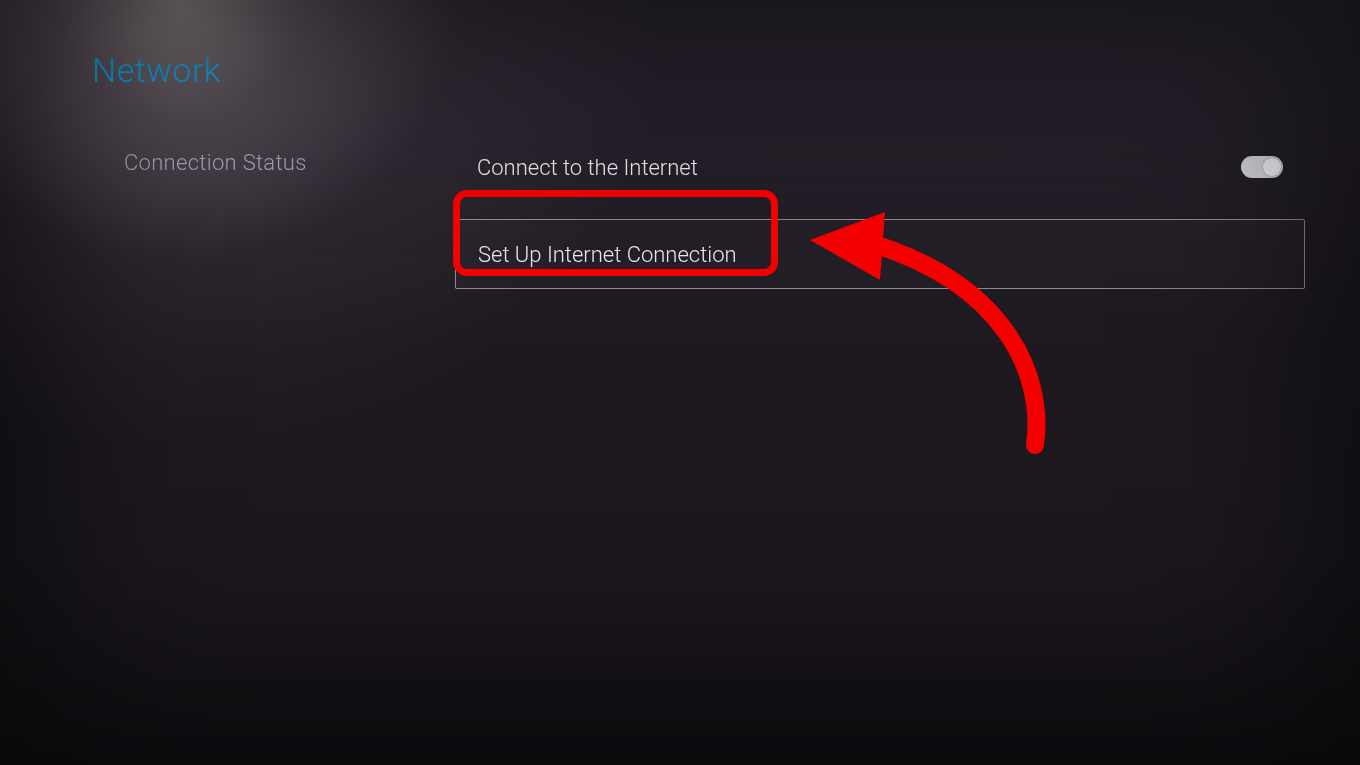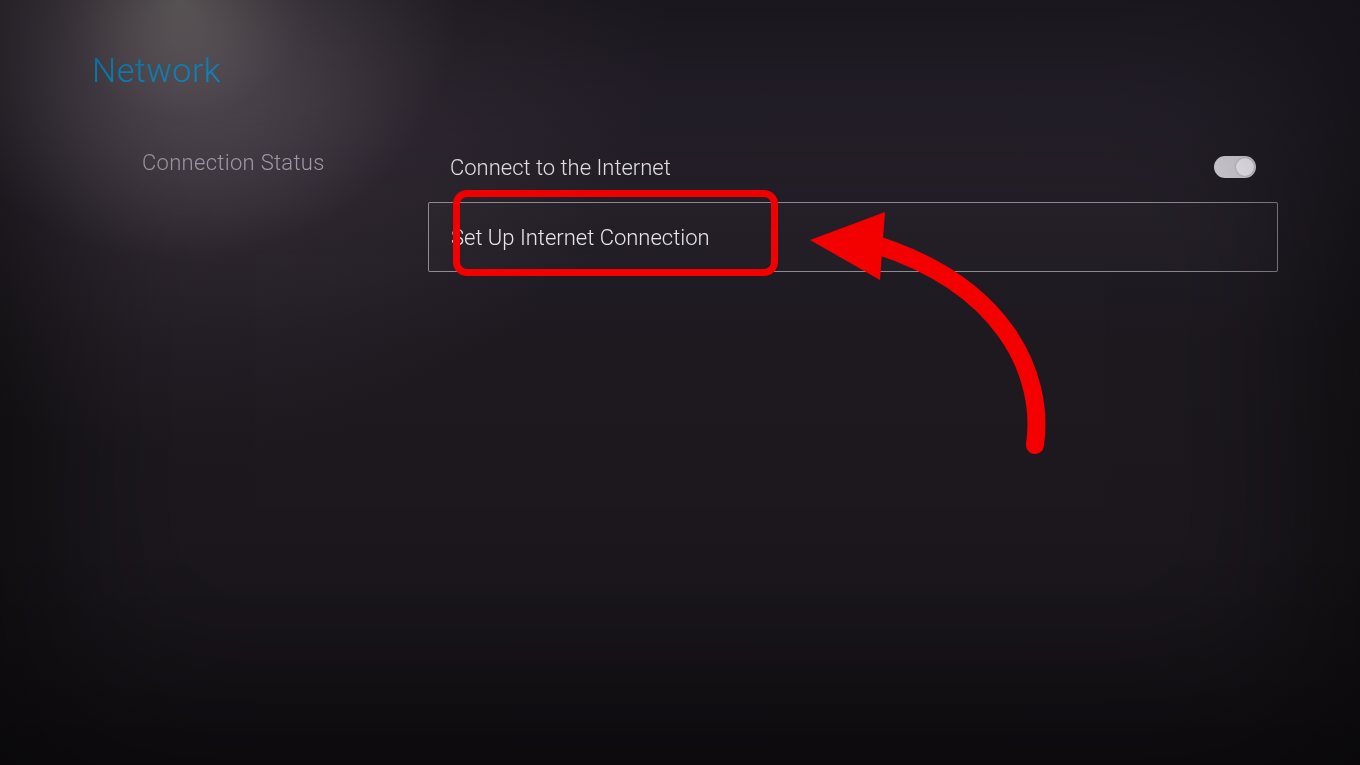--- a/index.html
+++ b/index.html
@@ -37,39 +37,39 @@
       left: 68px; top: 50px;
       font-size: 34px;
       letter-spacing: 0.5px;
       color: #0ea5e9;
       font-weight: 300;
       margin-left: 24px;
     }
 
     .sidebar {
       position: absolute;
-      left: 142px;
+      left: 124px;
       top: 150px;
       width: 290px;
       display: flex;
       flex-direction: column;
       gap: 48px;
     }
     .sidebar-item {
       font-size: 22px;
       letter-spacing: 0.3px;
       cursor: pointer;
       font-weight: 300;
     }
     .sidebar-item.inactive { color: #a79fae; }
     .sidebar-item.active { color: #f3f1f5; }
 
     .content {
       position: absolute;
-      left: 428px;
+      left: 455px;
       top: 132px;
       width: 850px;
     }
 
     .row {
       width: 100%;
       height: 70px;
       display: flex;
       align-items: center;
       justify-content: space-between;
@@ -80,20 +80,21 @@
     }
     .row.toggle-row {
       border: none;
       cursor: pointer;
     }
     .row.selected {
       border: 1px solid rgba(230,225,235,0.55);
       border-radius: 2px;
       background: rgba(255,255,255,0.015);
       cursor: pointer;
+      margin-top: 17px;
     }
 
     .toggle {
       width: 42px; height: 22px;
       border-radius: 11px;
       background: #d8d4dc;
       position: relative;
       flex: 0 0 auto;
     }
     .toggle .knob {

